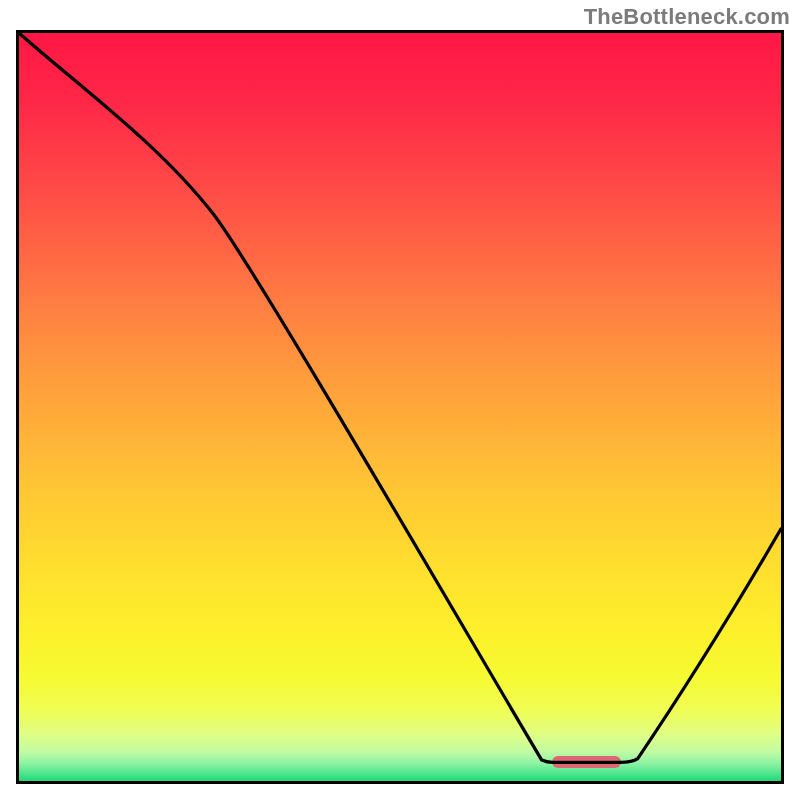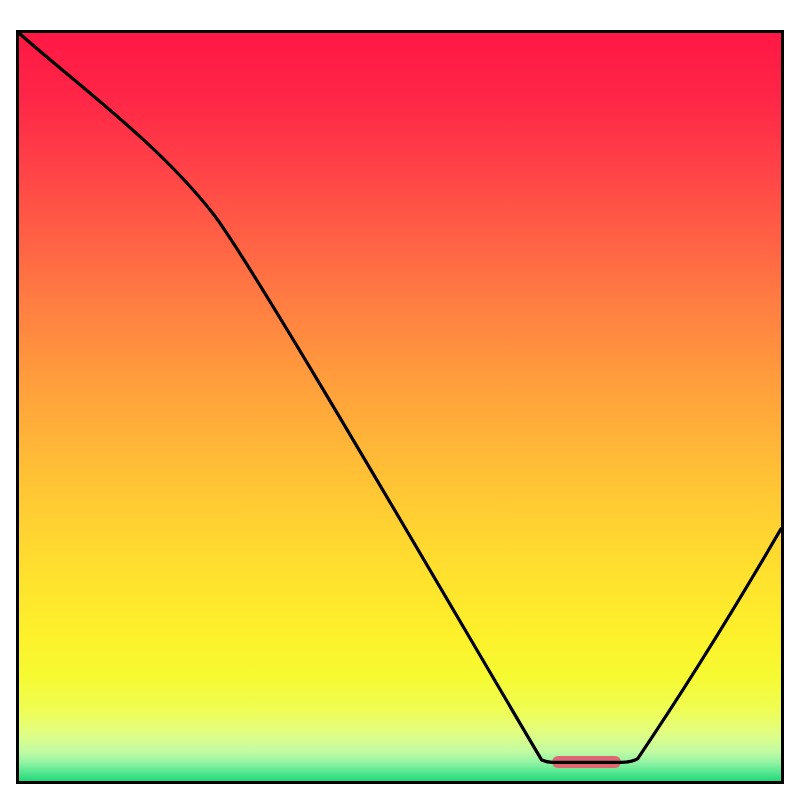--- a/index.html
+++ b/index.html
@@ -52,20 +52,21 @@
   svg.curve {
     position: absolute;
     inset: 0;
     z-index: 5;
   }
 </style>
 </head>
 <body>
 
 <div class="stage">
+  <div class="watermark">TheBottleneck.com</div>
 
   <div class="frame">
 
     <svg class="gradient" width="762" height="748" viewBox="0 0 762 748" preserveAspectRatio="none">
       <defs>
         <linearGradient id="bgGrad" x1="0" y1="0" x2="0" y2="1">
             <stop offset="0%" stop-color="#ff1745"></stop>
             <stop offset="9%" stop-color="#ff2747"></stop>
             <stop offset="18%" stop-color="#ff4247"></stop>
             <stop offset="27%" stop-color="#ff5f45"></stop>

